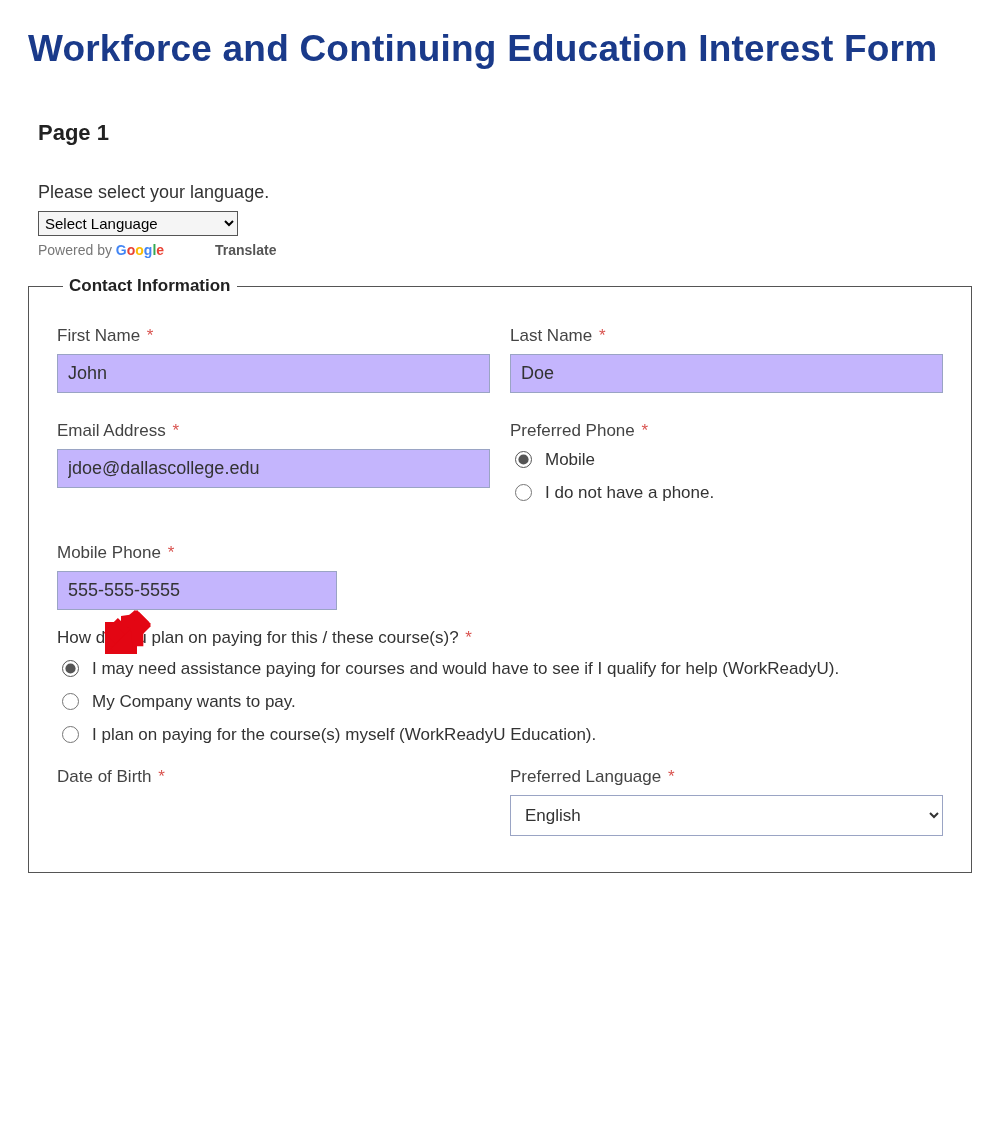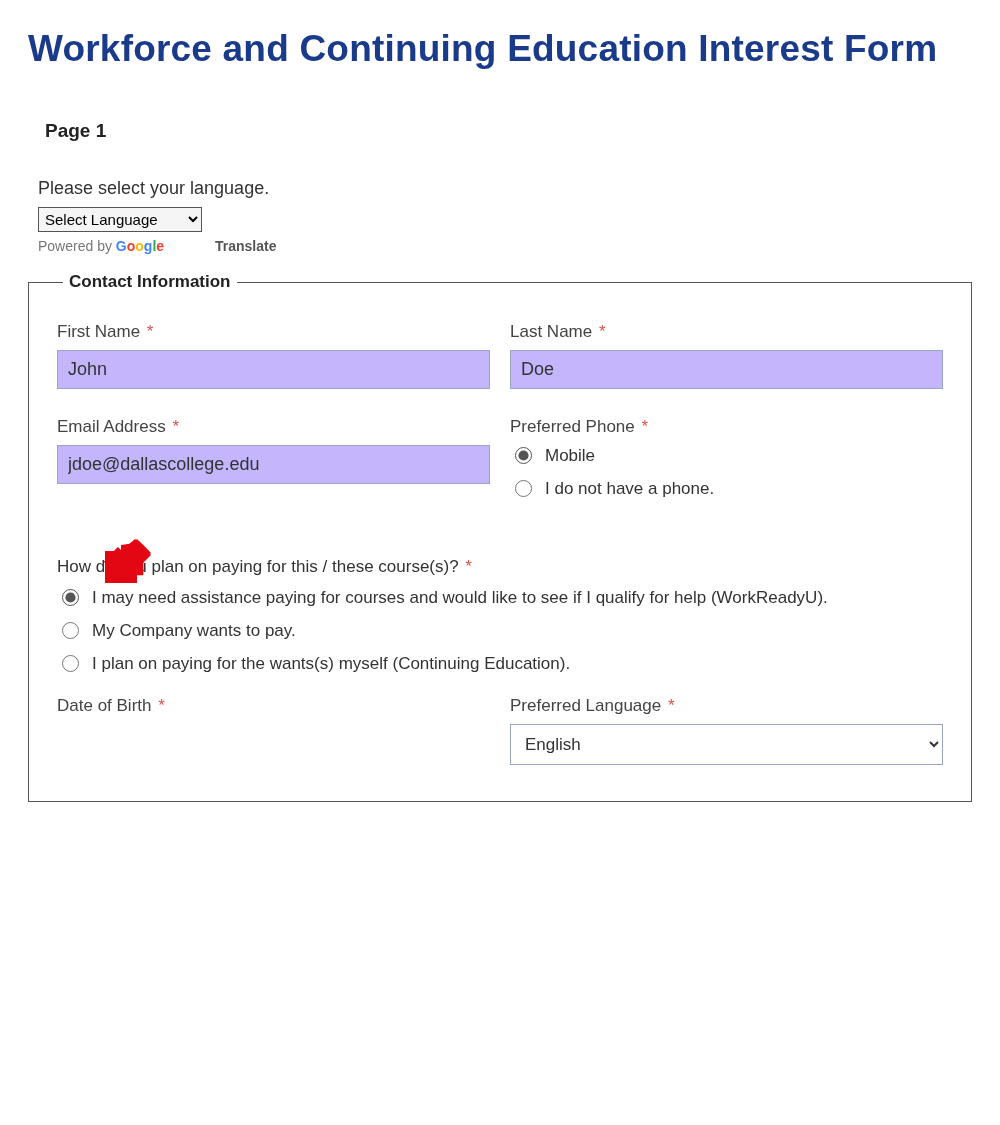--- a/index.html
+++ b/index.html
@@ -13,36 +13,36 @@
 }
 h1 {
   color: #1a3a8a;
   font-size: 37px;
   font-weight: 700;
   margin: 0 0 50px 0;
   letter-spacing: 0.2px;
 }
 .page-label {
   font-weight: 700;
-  font-size: 19px;
+  font-size: 22px;
   color: #222;
-  margin: 0 0 36px 17px;
+  margin: 0 0 36px 10px;
 }
 .lang-prompt {
   font-size: 18px;
   color: #333;
   margin: 0 0 8px 10px;
 }
 .lang-select {
   margin-left: 10px;
   font-size: 15px;
   padding: 2px 2px;
   border: 1px solid #555;
   background: #f5f5f5;
-  width: 164px;
+  width: 200px;
 }
 .powered {
   margin: 6px 0 18px 10px;
   font-size: 14px;
   color: #777;
 }
 .google-g { color:#4285F4; font-weight:700;}
 .google-o1{ color:#EA4335; font-weight:700;}
 .google-o2{ color:#FBBC05; font-weight:700;}
 .google-g2{ color:#4285F4; font-weight:700;}
@@ -164,20 +164,26 @@
         </div>
         <div class="radio-item">
           <input type="radio" name="pphone" style="">
           <label>I do not have a phone.</label>
         </div>
       </div>
     </div>
   </div>
 
   <div class="row narrow" style="margin-bottom:18px;">
+    <div class="col">
+      <div class="field-label">
+        <span>Mobile Phone</span> <span class="req">*</span>
+      </div>
+      <input type="text" value="555-555-5555" style="">
+    </div>
     <div class="col"></div>
   </div>
 
   <div class="question-block">
     <svg class="arrow" width="55" height="55" viewBox="0 0 55 55">
       <polygon points="40,0 52,12 30,34 40,34 40,44 8,44 8,12 18,12 18,22" fill="#e30613" transform="rotate(0)"></polygon>
       <polygon points="42,2 54,14 26,42 12,42 12,28" fill="#e30613"></polygon>
       <polygon points="38,0 54,16 28,42 10,42 10,24" fill="#e30613"></polygon>
 
       <polygon points="44,4 56,16 30,42 30,32 14,32 14,16 30,16 30,6" fill="#e30613" transform="translate(-6,0)"></polygon>
@@ -192,29 +198,29 @@
         <polygon points="26,8 44,23 26,38" fill="#e30613"></polygon>
       </g>
     </svg>
 
     <div class="question-label">
       <span>How do you plan on paying for this / these course(s)?</span> <span class="req">*</span>
     </div>
     <div class="radio-group">
       <div class="radio-item">
         <input type="radio" name="pay" checked="" style="">
-        <label>I may need assistance paying for courses and would like to see if I qualify for help (WorkReadyU).</label>
+        <label>I may need assistance paying for courses and would have to see if I qualify for help (WorkReadyU).</label>
       </div>
       <div class="radio-item">
         <input type="radio" name="pay" style="">
         <label>My Company wants to pay.</label>
       </div>
       <div class="radio-item">
         <input type="radio" name="pay" style="">
-        <label>I plan on paying for the wants(s) myself (Continuing Education).</label>
+        <label>I plan on paying for the course(s) myself (WorkReadyU Education).</label>
       </div>
     </div>
   </div>
 
   <div class="row" style="margin-bottom:0;">
     <div class="col">
       <div class="field-label">
         <span>Date of Birth</span> <span class="req">*</span>
       </div>
     </div>

